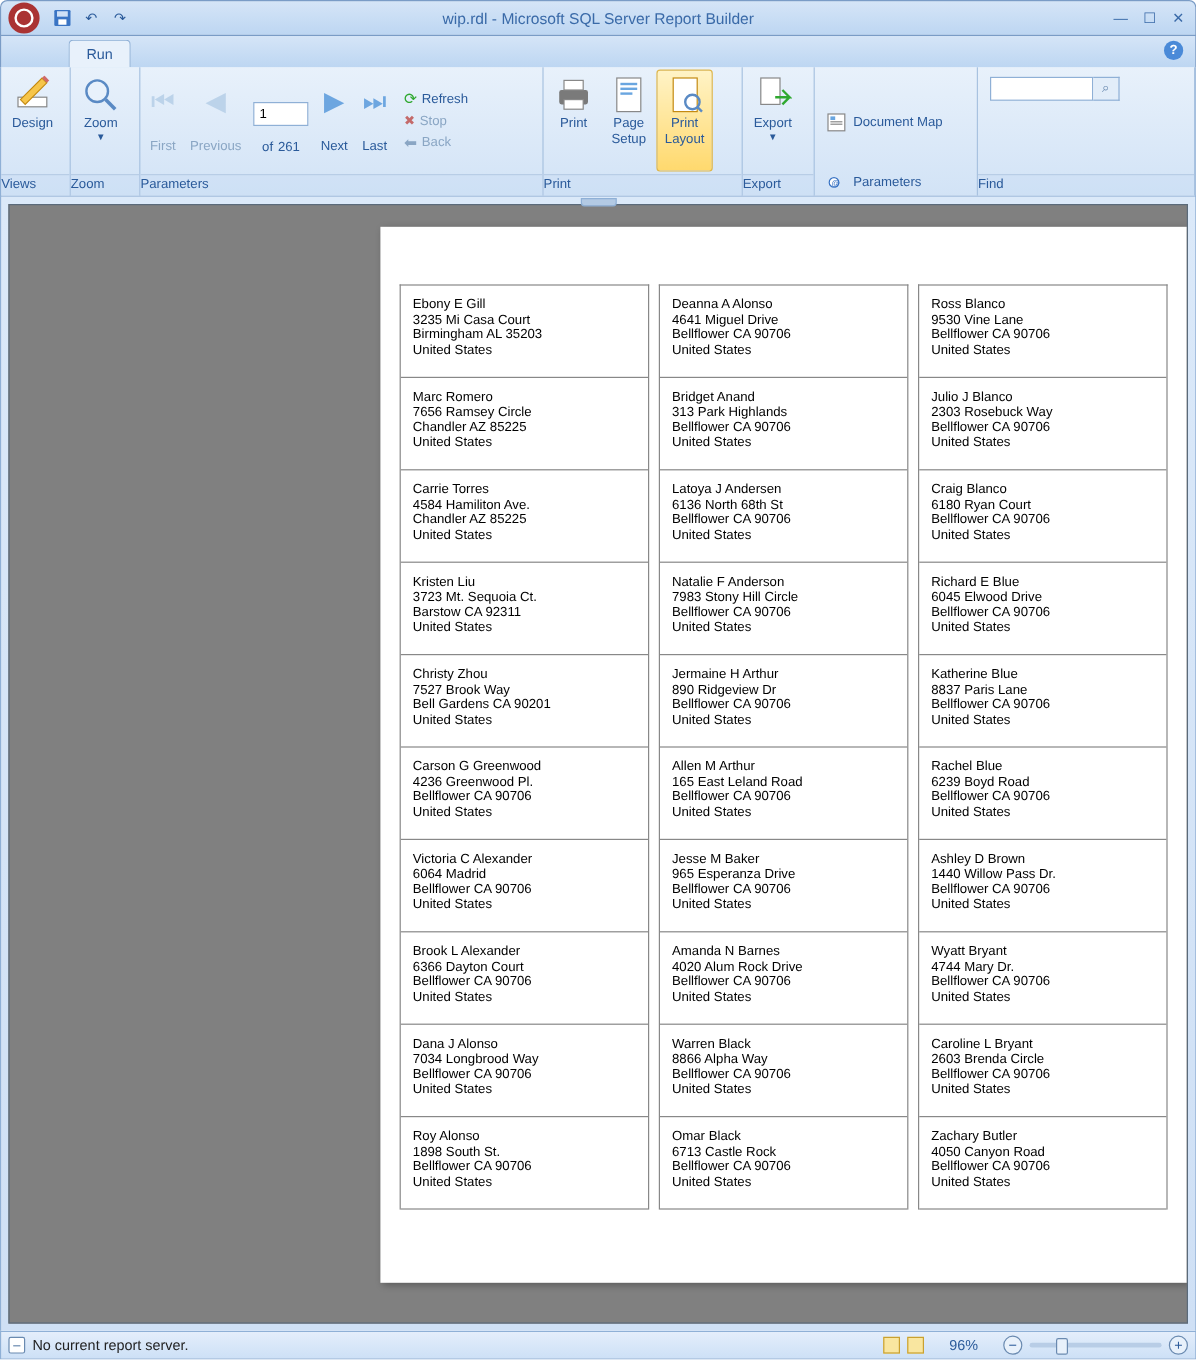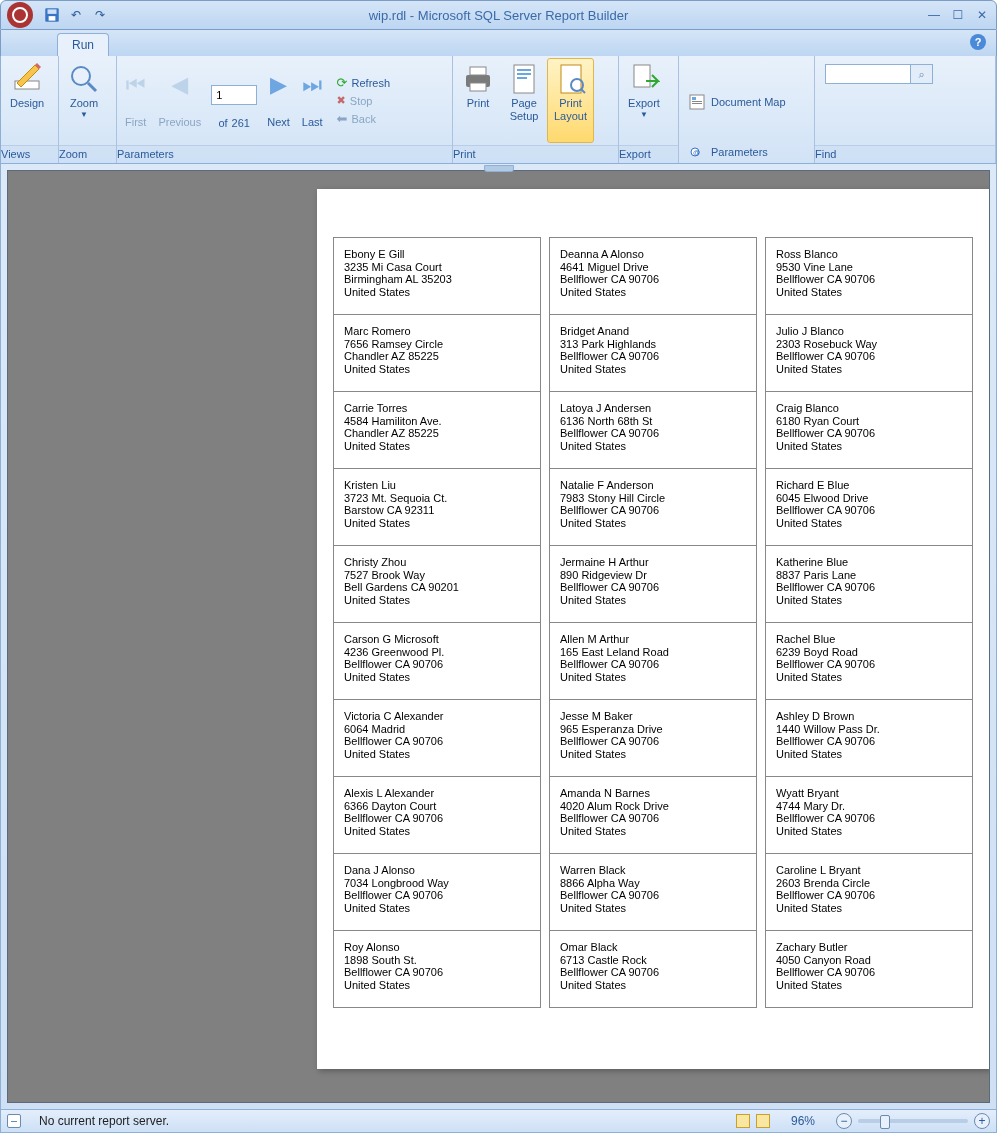--- a/index.html
+++ b/index.html
@@ -51,21 +51,21 @@
 .preview-shell { height: calc(1133px - 30px - 26px - 108px - 24px); background: linear-gradient(#dbe9f9,#cfe0f5); border-left: 1px solid #8fb0d6; border-right: 1px solid #8fb0d6; padding: 6px; position: relative; }
 .grip { position: absolute; top: 1px; left: 50%; transform: translateX(-50%); width: 30px; height: 7px; background: #b3cae4; border: 1px solid #8fb0d6; border-radius: 0 0 3px 3px; }
 .preview { background: #808080; width: 100%; height: 100%; border: 1px solid #5a6a7a; overflow: hidden; display: flex; justify-content: flex-end; padding-top: 18px; }
 .page { background: #fff; width: 672px; height: 880px; box-shadow: 2px 2px 6px rgba(0,0,0,.3); padding: 48px 16px 16px; }
 .cols { display: flex; gap: 8px; }
 .col { flex: 1; border: 1px solid #888; border-bottom: none; display: flex; flex-direction: column; }
 .cell { border-bottom: 1px solid #888; padding: 10px 10px 10px 10px; font-family: Arial, sans-serif; font-size: 11px; color: #000; line-height: 1.15; min-height: 77px; }
 .cell .line { white-space: nowrap; }
 
 
-.statusbar { height: 24px; background: linear-gradient(#e4eefb,#cde0f6); border: 1px solid #8fb0d6; display: flex; align-items: center; padding: 0 6px; font-size: 12px; color: #222; gap: 12px; }
+.statusbar { height: 24px; background: linear-gradient(#e4eefb,#cde0f6); border: 1px solid #8fb0d6; display: flex; align-items: center; padding: 0 6px; font-size: 12px; color: #222; }
 .status-icon { width: 14px; height: 14px; border: 1px solid #6a8ab0; border-radius: 2px; margin-right: 6px; background: #fff; position: relative; }
 .status-icon::after { content: ""; position: absolute; left: 3px; right: 3px; top: 6px; height: 1px; background: #6a8ab0; }
 .status-right { margin-left: auto; display: flex; align-items: center; gap: 6px; }
 .zoom-slider { width: 110px; height: 4px; background: #b8cde6; position: relative; border-radius: 2px; }
 .zoom-slider::after { content: ""; position: absolute; left: 20%; top: -4px; width: 8px; height: 12px; background: #e8f1fb; border: 1px solid #6a8ab0; border-radius: 2px; }
 .zoom-btn { width: 16px; height: 16px; border: 1px solid #6a8ab0; border-radius: 50%; background: #e8f1fb; color: #2a5a9a; font-size: 12px; display: flex; align-items: center; justify-content: center; cursor: pointer; }
 .mini-ico { width: 14px; height: 14px; background: #f9e6a0; border: 1px solid #c9a030; }
 
 
 .svgico { width: 100%; height: 100%; }
@@ -304,33 +304,33 @@
               <div class="line">Barstow CA  92311</div>
               <div class="line">United States</div>
             </div>
             <div class="cell">
               <div class="line">Christy  Zhou</div>
               <div class="line">7527 Brook Way</div>
               <div class="line">Bell Gardens CA  90201</div>
               <div class="line">United States</div>
             </div>
             <div class="cell">
-              <div class="line">Carson G Microsoft</div>
+              <div class="line">Carson G Greenwood</div>
               <div class="line">4236 Greenwood Pl.</div>
               <div class="line">Bellflower CA  90706</div>
               <div class="line">United States</div>
             </div>
             <div class="cell">
               <div class="line">Victoria C Alexander</div>
               <div class="line">6064 Madrid</div>
               <div class="line">Bellflower CA  90706</div>
               <div class="line">United States</div>
             </div>
             <div class="cell">
-              <div class="line">Alexis L  Alexander</div>
+              <div class="line">Brook L  Alexander</div>
               <div class="line">6366 Dayton Court</div>
               <div class="line">Bellflower CA  90706</div>
               <div class="line">United States</div>
             </div>
             <div class="cell">
               <div class="line">Dana J Alonso</div>
               <div class="line">7034 Longbrood Way</div>
               <div class="line">Bellflower CA  90706</div>
               <div class="line">United States</div>
             </div>

